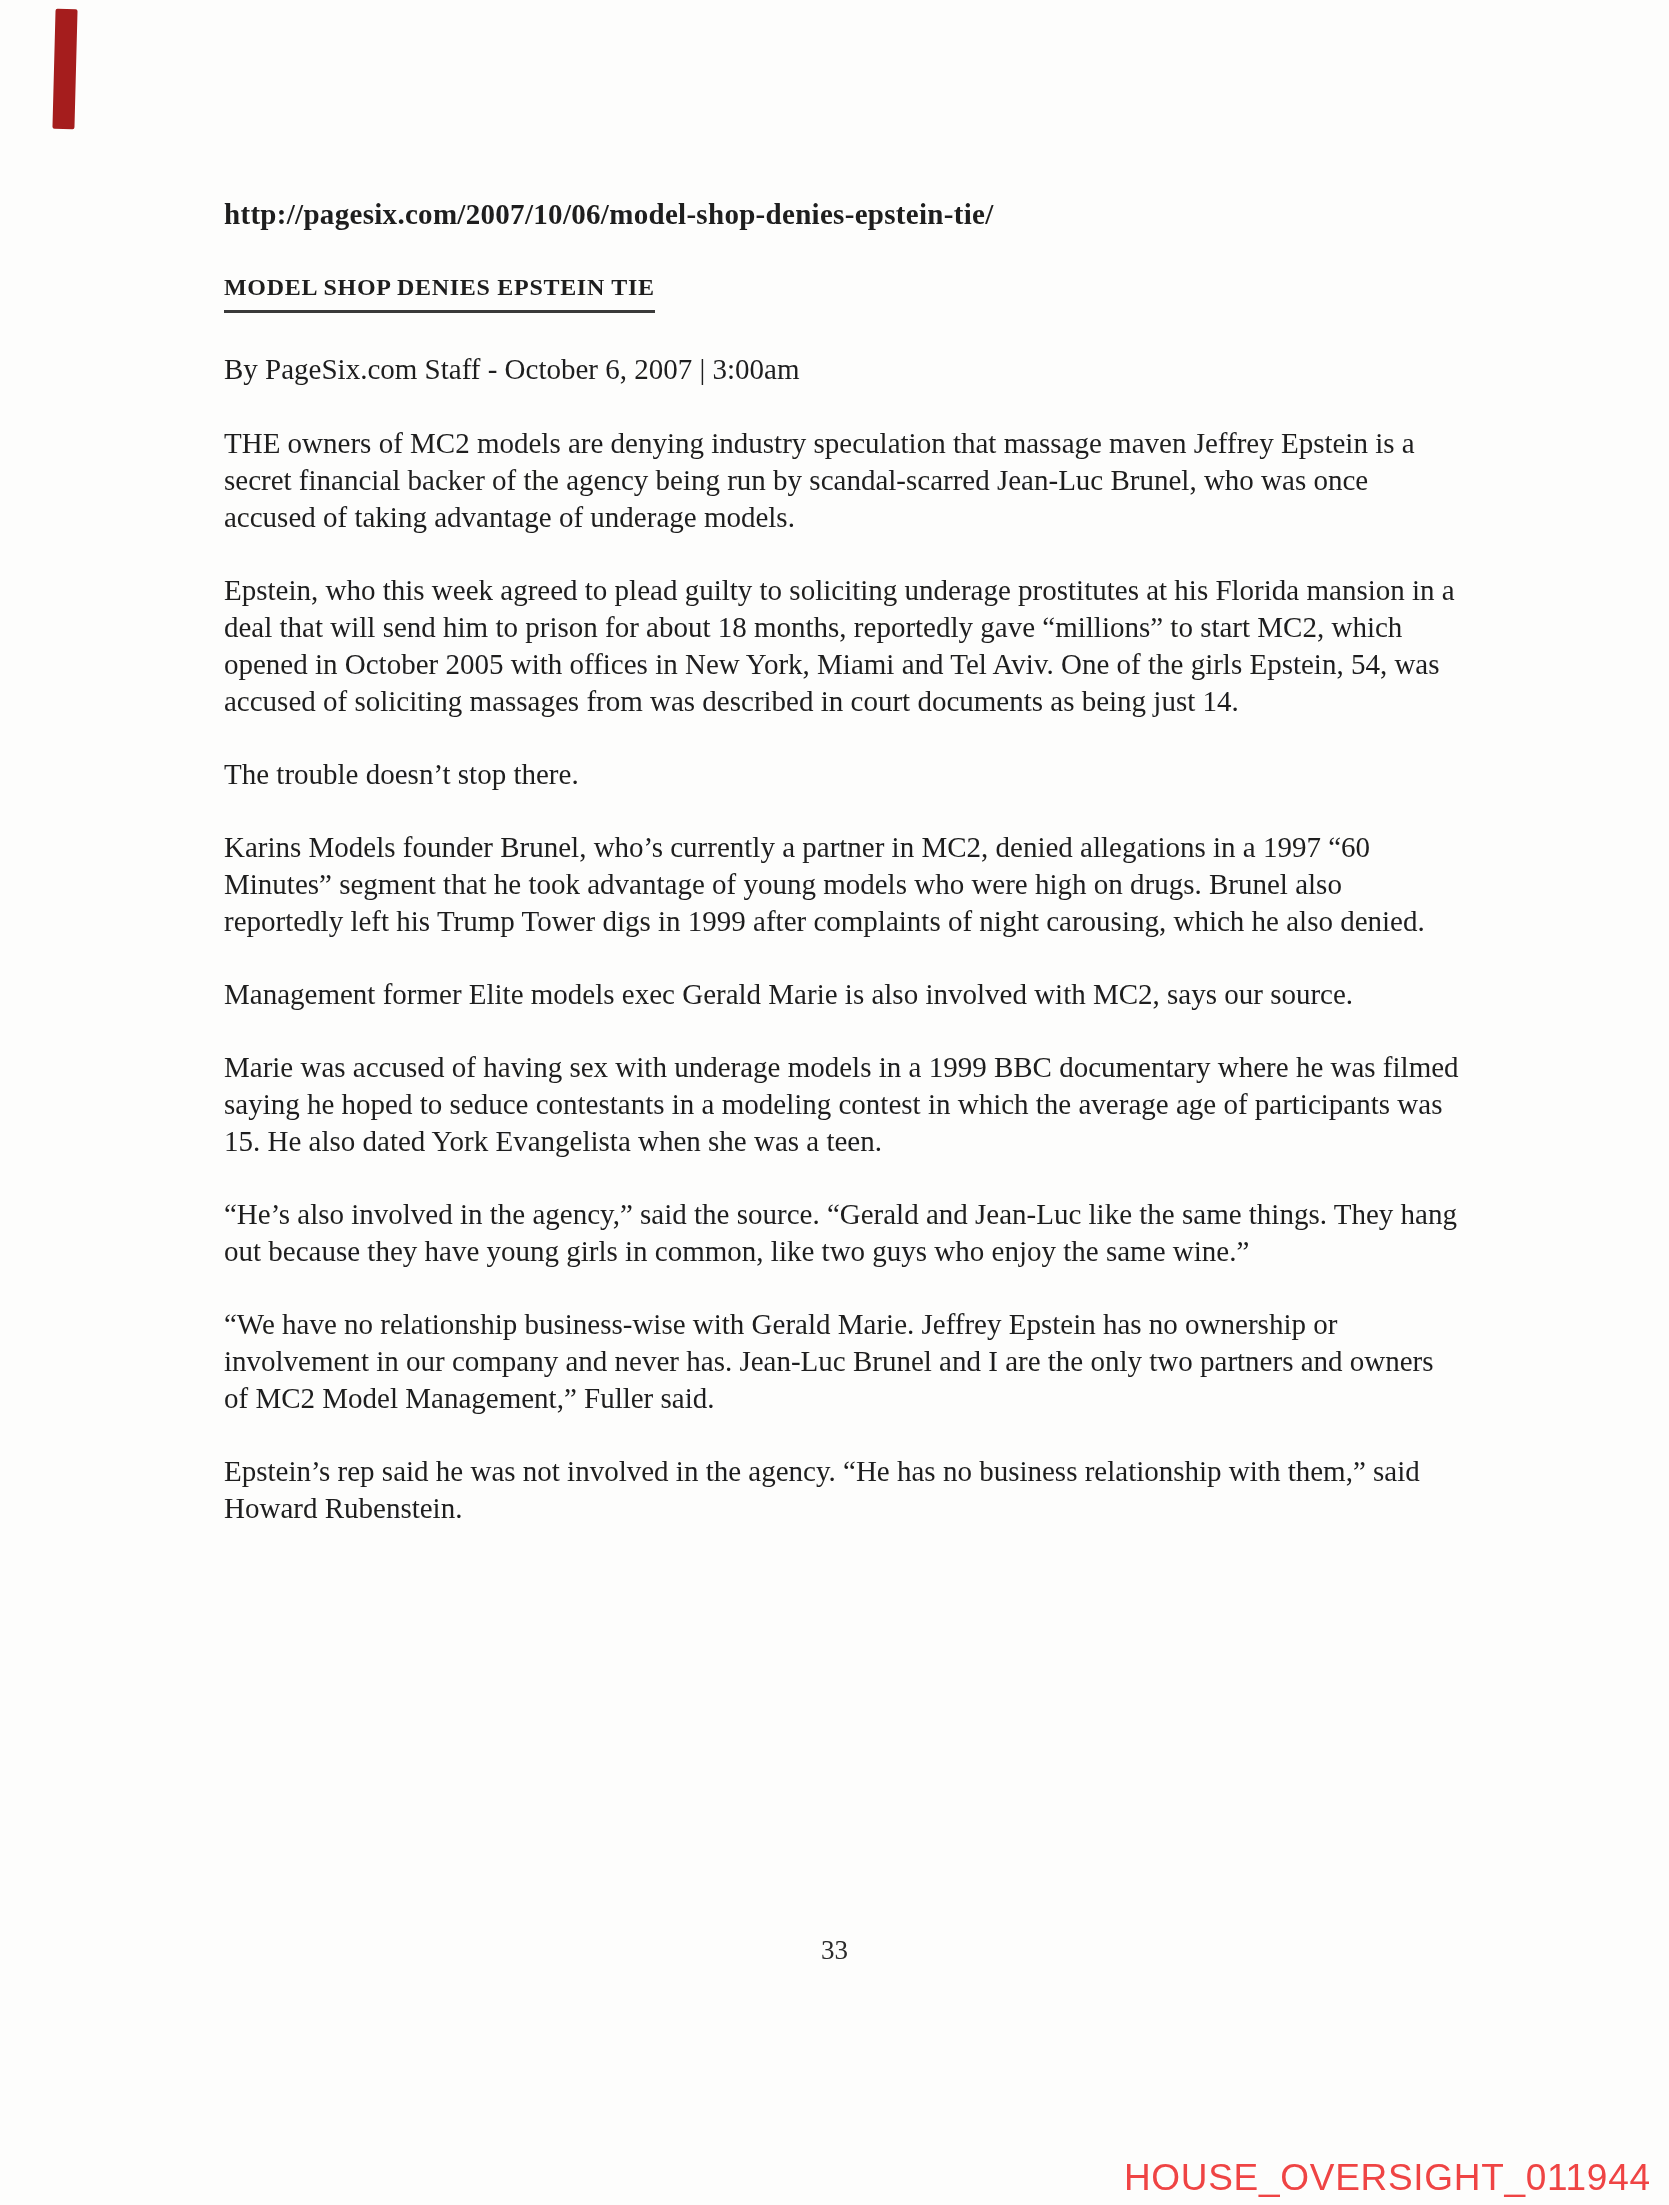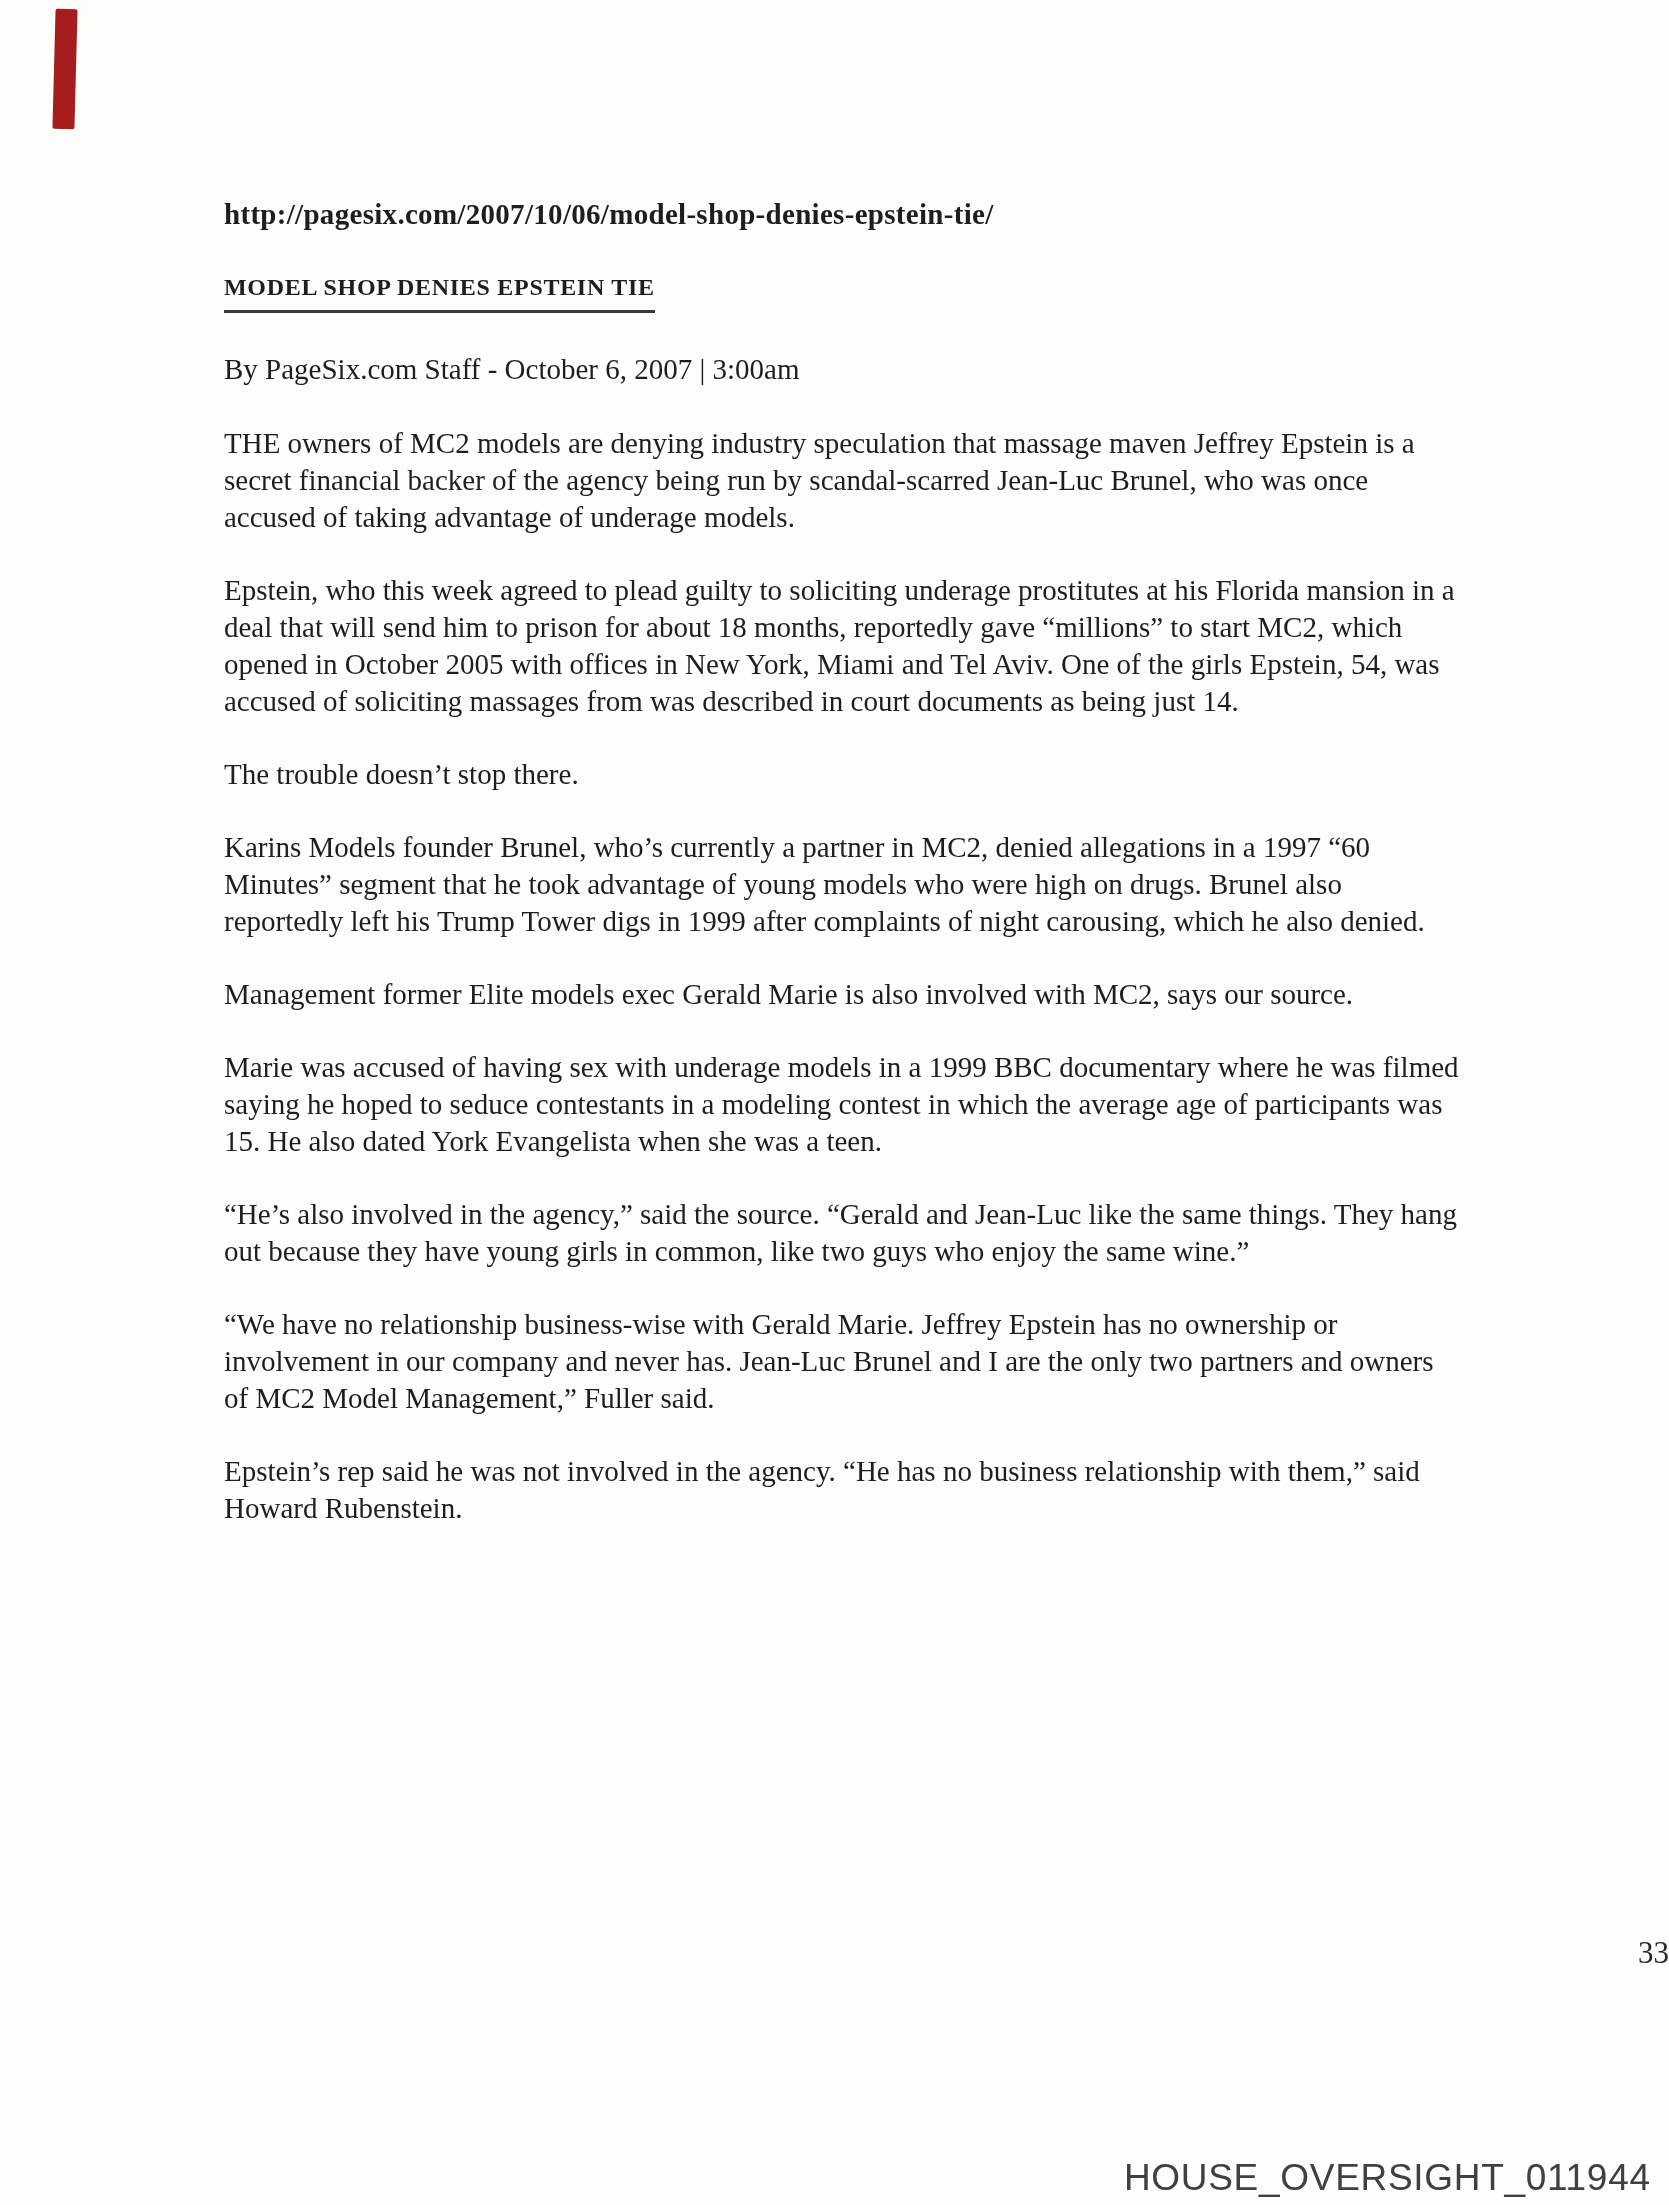--- a/index.html
+++ b/index.html
@@ -66,32 +66,32 @@
     margin: 0 0 36px 0;
   }
   .body-para b {
     font-weight: normal;
   }
   .page-number {
     position: absolute;
     top: 1935px;
     left: 0;
     width: 1669px;
-    text-align: right;
+    text-align: center;
     font-family: "Liberation Serif", "DejaVu Serif", serif;
-    font-size: 31px;
+    font-size: 27px;
     color: #2a2a2a;
   }
   .footer-stamp {
     position: absolute;
     top: 2157px;
     right: 18.3px;
     font-family: "Liberation Sans", "DejaVu Sans", sans-serif;
     font-size: 37px;
-    color: #404040;
+    color: #ef4444;
     letter-spacing: 0.7px;
   }
 </style>
 </head>
 <body>
 
 <div class="page" style="background: rgb(253, 253, 252);">
 
   <div class="red-mark" style="background-color: rgb(165, 29, 29);"></div>
 

